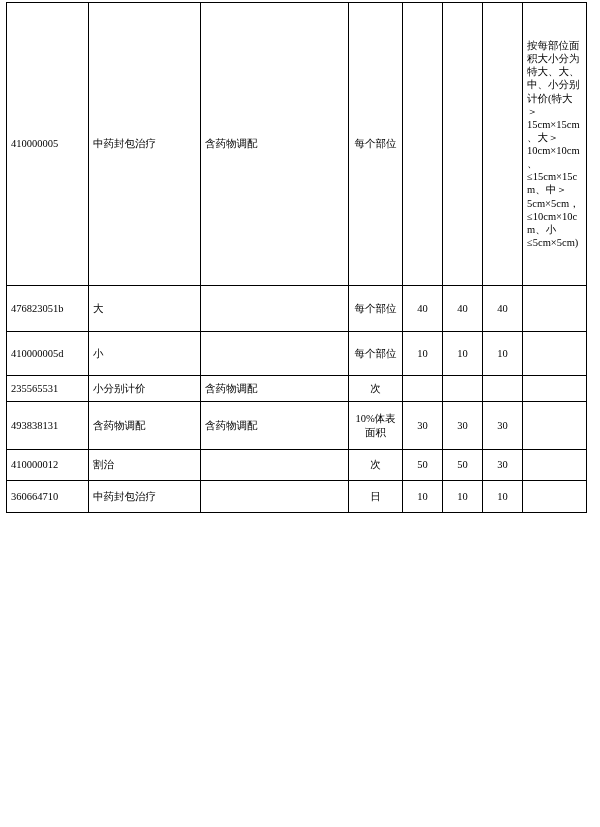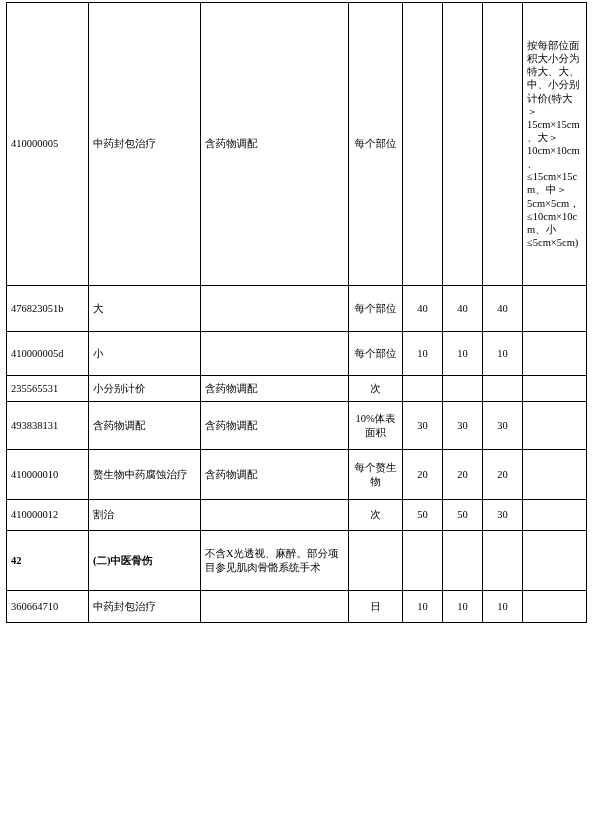--- a/index.html
+++ b/index.html
@@ -119,53 +119,33 @@
         <td class="code-cell">493838131</td>
         <td class="name-cell">含药物调配</td>
         <td class="desc-cell">含药物调配</td>
         <td class="unit-cell">10%体表面积</td>
         <td class="price-cell">30</td>
         <td class="price-cell">30</td>
         <td class="price-cell">30</td>
         <td class="note-cell"></td>
       </tr>
 
-      <tr style="height:50px">
-        <td class="code-cell">410000010</td>
-        <td class="name-cell">赘生物中药腐蚀治疗</td>
-        <td class="desc-cell">含药物调配</td>
-        <td class="unit-cell">每个赘生物</td>
-        <td class="price-cell">20</td>
-        <td class="price-cell">20</td>
-        <td class="price-cell">20</td>
-        <td class="note-cell"></td>
-      </tr>
 
 
       <tr style="height:31px">
         <td class="code-cell">410000012</td>
         <td class="name-cell">割治</td>
         <td class="desc-cell"></td>
         <td class="unit-cell">次</td>
         <td class="price-cell">50</td>
         <td class="price-cell">50</td>
         <td class="price-cell">30</td>
         <td class="note-cell"></td>
       </tr>
 
-      <tr style="height:60px">
-        <td class="code-cell bold">42</td>
-        <td class="name-cell bold">(二)中医骨伤</td>
-        <td class="desc-cell">不含X光透视、麻醉。部分项目参见肌肉骨骼系统手术</td>
-        <td class="unit-cell"></td>
-        <td class="price-cell"></td>
-        <td class="price-cell"></td>
-        <td class="price-cell"></td>
-        <td class="note-cell"></td>
-      </tr>
 
       <tr style="height:32px">
         <td class="code-cell">360664710</td>
         <td class="name-cell">中药封包治疗</td>
         <td class="desc-cell"></td>
         <td class="unit-cell">日</td>
         <td class="price-cell">10</td>
         <td class="price-cell">10</td>
         <td class="price-cell">10</td>
         <td class="note-cell"></td>

